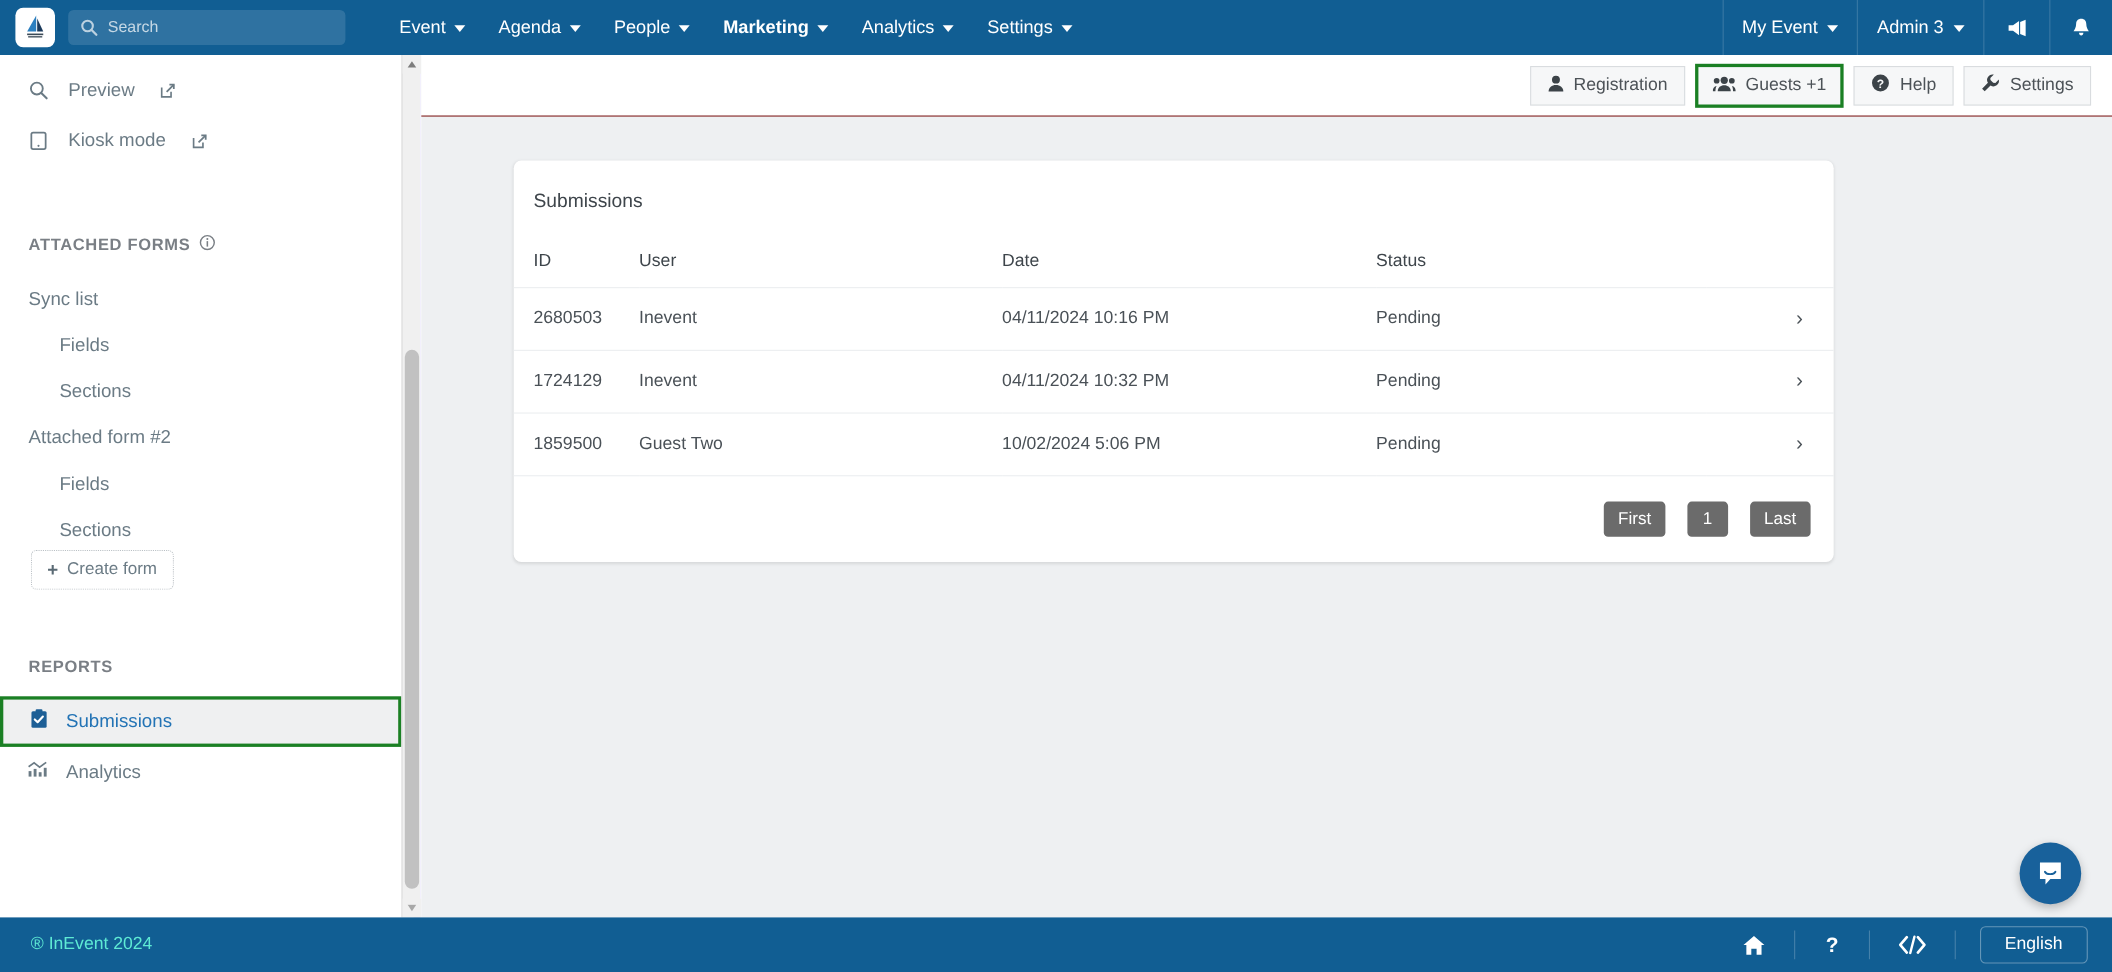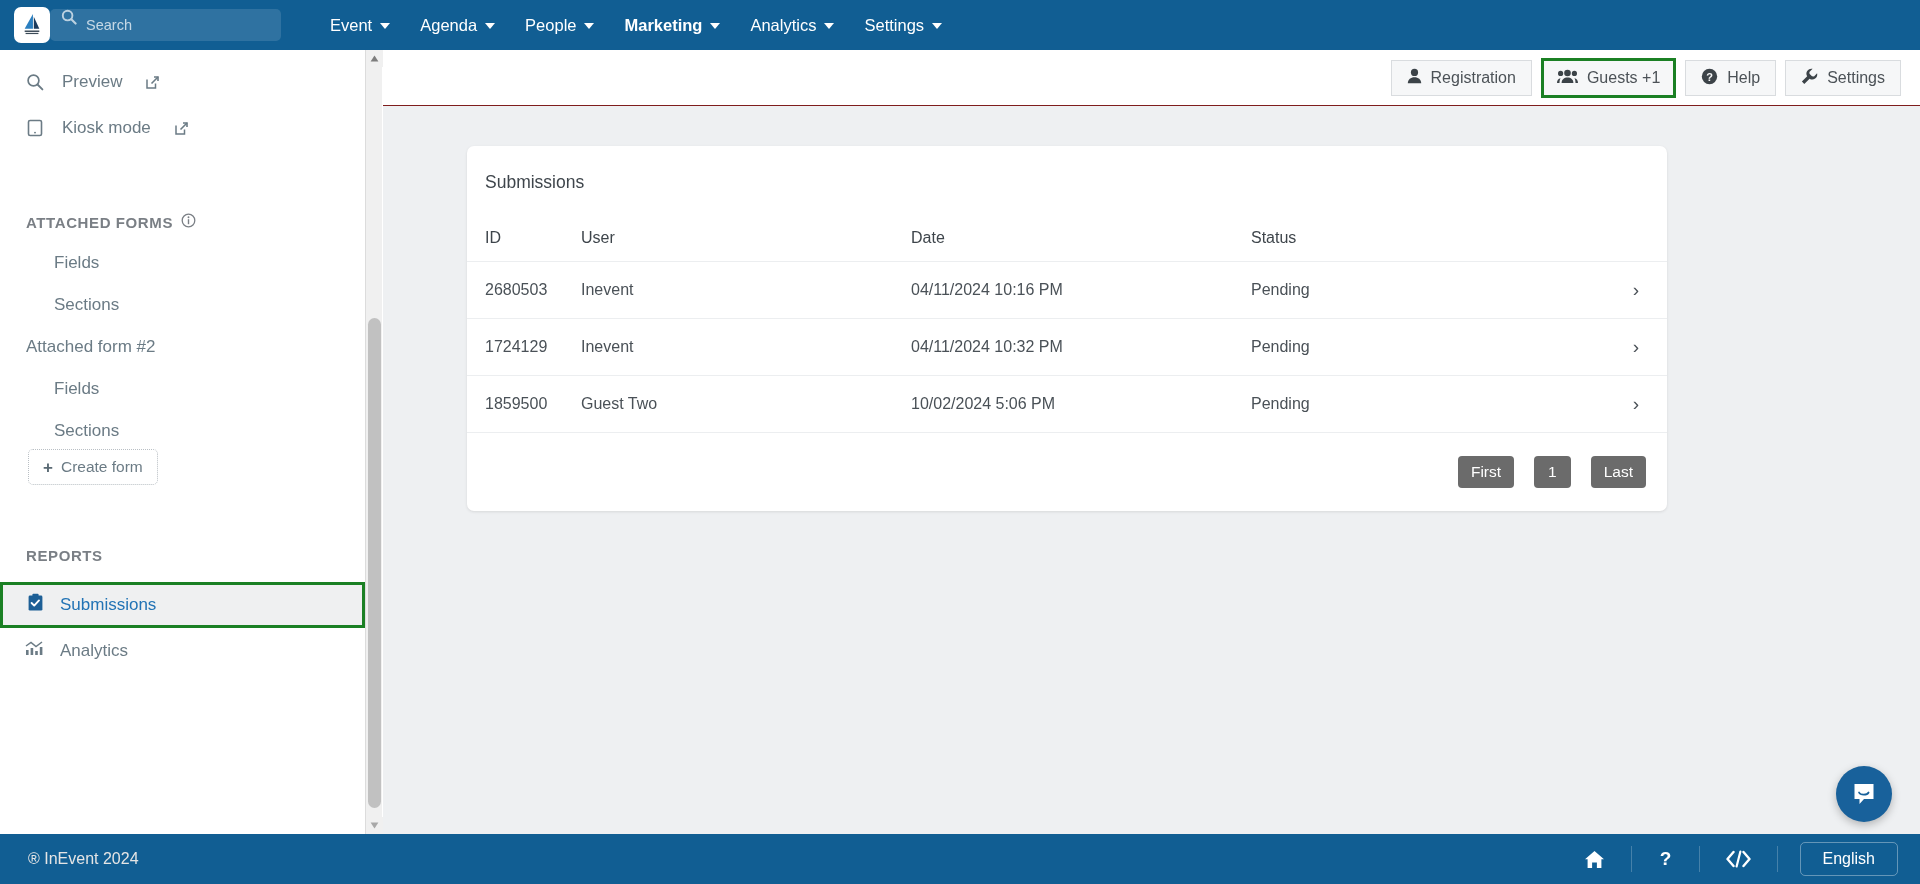--- a/index.html
+++ b/index.html
@@ -21,24 +21,24 @@
   }
   .logo-box {
     width: 36px; height: 36px; margin-left: 14px;
     background: #ffffff; border-radius: 7px;
     display: flex; align-items: center; justify-content: center;
     flex: none;
   }
   .logo-glyph { width: 22px; height: 24px; display:block; }
 
   .search-wrap {
-    width: 231px; height: 32px;
+    margin-left: 12px; width: 252px; height: 32px;
     background: rgba(255,255,255,0.13);
     border-radius: 5px;
-    display: flex; 
+    display: flex; align-items: center;
     flex: none;
   }
   .search-ic { margin: 0 9px 0 11px; opacity: .68; flex:none; display:flex; }
   .search-input {
     background: transparent; border: 0; outline: 0;
     color: #ffffff; font-size: 14.5px;
     font-family: "Liberation Sans", sans-serif;
     width: 180px; padding: 0;
   }
   .search-input::placeholder { color: rgba(255,255,255,0.72); }
@@ -202,21 +202,21 @@
     box-shadow: 0 3px 9px rgba(0,0,0,0.25);
     z-index: 30;
   }
 
   
   .footer {
     position: absolute; bottom: 0; left: 0;
     width: 1920px; height: 50px; background: #115E93;
     display: flex; align-items: center;
   }
-  .foot-left { color: #e5e5e5; font-size: 16px; margin-left: 28px; }
+  .foot-left { color: #5eead4; font-size: 16px; margin-left: 28px; }
   .foot-right { position: absolute; right: 22px; display: flex; align-items: center; }
   .f-ic {
     color: #ffffff; padding: 0 26px; cursor: pointer;
     display: flex; align-items: center; justify-content: center;
     border-right: 1px solid rgba(255,255,255,0.22);
     height: 26px;
   }
   .f-lang {
     margin-left: 22px; color: #ffffff; font-size: 16px;
     border: 1px solid rgba(255,255,255,0.35); border-radius: 5px;
@@ -267,20 +267,42 @@
     <div class="navitem">
       <span>Analytics</span>
       <i class="caret"></i>
     </div>
     <div class="navitem">
       <span>Settings</span>
       <i class="caret"></i>
     </div>
   </div>
 
+  <div class="topright">
+    <div class="tr-item">
+      <span>My Event</span>
+      <i class="caret"></i>
+    </div>
+    <div class="tr-item">
+      <span>Admin 3</span>
+      <i class="caret"></i>
+    </div>
+    <div class="tr-item tr-icon">
+      <svg width="19" height="17" viewBox="0 0 19 17">
+        <path d="M2 6 L2 11 L6 11 L11.5 15 L11.5 2 L6 6 Z" fill="#ffffff"></path>
+        <path d="M12.5 3 L17.5 1 L17.5 16 L12.5 14 Z" fill="#ffffff"></path>
+      </svg>
+    </div>
+    <div class="tr-item tr-icon">
+      <svg width="16" height="18" viewBox="0 0 16 18">
+        <path d="M8 1 C5 1 3.4 3 3.4 5.6 C3.4 9 2 11 1 12.4 L15 12.4 C14 11 12.6 9 12.6 5.6 C12.6 3 11 1 8 1 Z" fill="#ffffff"></path>
+        <path d="M6 13.8 C6 15.2 6.9 16.3 8 16.3 C9.1 16.3 10 15.2 10 13.8 Z" fill="#ffffff"></path>
+      </svg>
+    </div>
+  </div>
 </div>
 
 <div class="sidebar">
   <div class="side-inner">
 
     <div class="side-row" style="margin-top:9px;">
       <span class="ic">
         <svg width="18" height="18" viewBox="0 0 18 18">
           <circle cx="7.5" cy="7.5" r="5.4" fill="none" stroke="#6b7b85" stroke-width="1.7"></circle>
           <line x1="11.5" y1="11.5" x2="16.4" y2="16.4" stroke="#6b7b85" stroke-width="1.9" stroke-linecap="round"></line>
@@ -317,20 +339,21 @@
       <span>ATTACHED FORMS</span>
       <span>
         <svg width="15" height="15" viewBox="0 0 15 15">
           <circle cx="7.5" cy="7.5" r="6.3" fill="none" stroke="#7a7f85" stroke-width="1.3"></circle>
           <circle cx="7.5" cy="4.3" r="0.95" fill="#7a7f85"></circle>
           <rect x="6.8" y="6.2" width="1.4" height="5" fill="#7a7f85"></rect>
         </svg>
       </span>
     </div>
 
+    <div class="side-link" style="margin-top:30px;">Sync list</div>
     <div class="side-link indent" style="margin-top:22px;">Fields</div>
     <div class="side-link indent" style="margin-top:22px;">Sections</div>
     <div class="side-link" style="margin-top:22px;">Attached form #2</div>
     <div class="side-link indent" style="margin-top:22px;">Fields</div>
     <div class="side-link indent" style="margin-top:22px;">Sections</div>
 
     <div class="create-form">
       <span class="plus">+</span>
       <span>Create form</span>
     </div>

